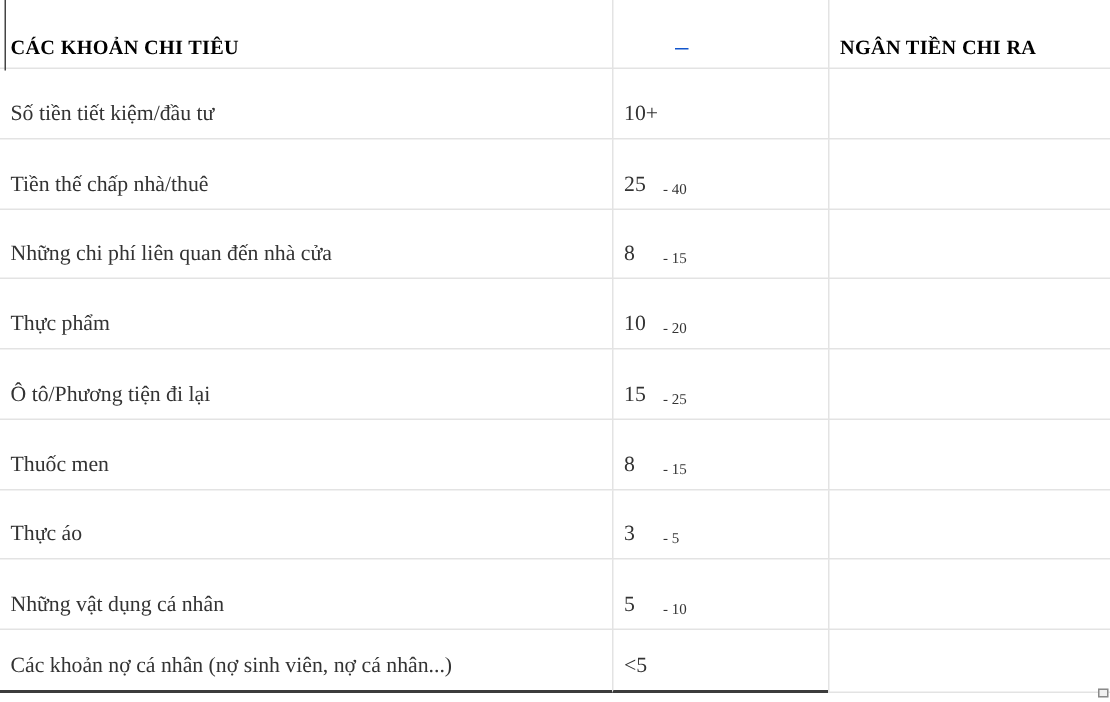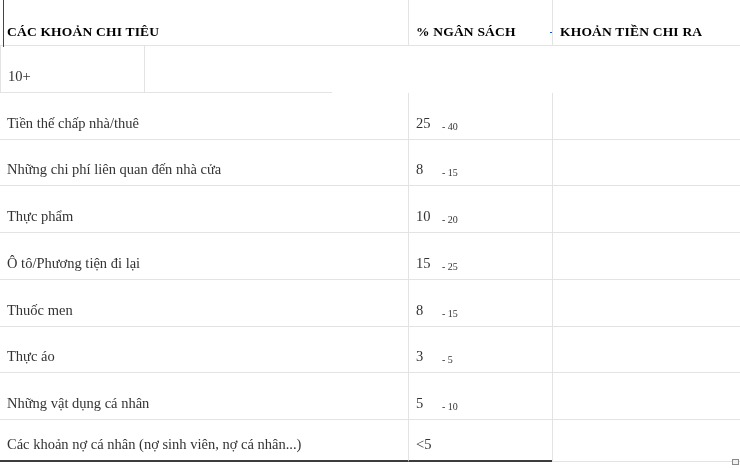--- a/index.html
+++ b/index.html
@@ -67,31 +67,33 @@
 </head>
 <body>
 
 <div class="budget-table">
 
   <div class="row header">
     <div class="cell c1">
       <span>CÁC KHOẢN CHI TIÊU</span>
     </div>
     <div class="cell c2">
-      <span>% NGÂN SÁCH</span>
       <sup class="footnote">
           <span class="fn-dash"></span>
         </sup>
     </div>
     <div class="cell c3">
-      <span>KHOẢN TIỀN CHI RA</span>
+      <span>NGÂN TIỀN CHI RA</span>
     </div>
   </div>
 
   <div class="row r1">
+    <div class="cell c1">
+        <span class="body-text">Số tiền tiết kiệm/đầu tư</span>
+      </div>
     <div class="cell c2">
         <span class="pct-first">10+</span>
         <span class="pct-second"></span>
       </div>
     <div class="cell c3">
         <span class="body-text"></span>
       </div>
   </div>
 
   <div class="row r2">

